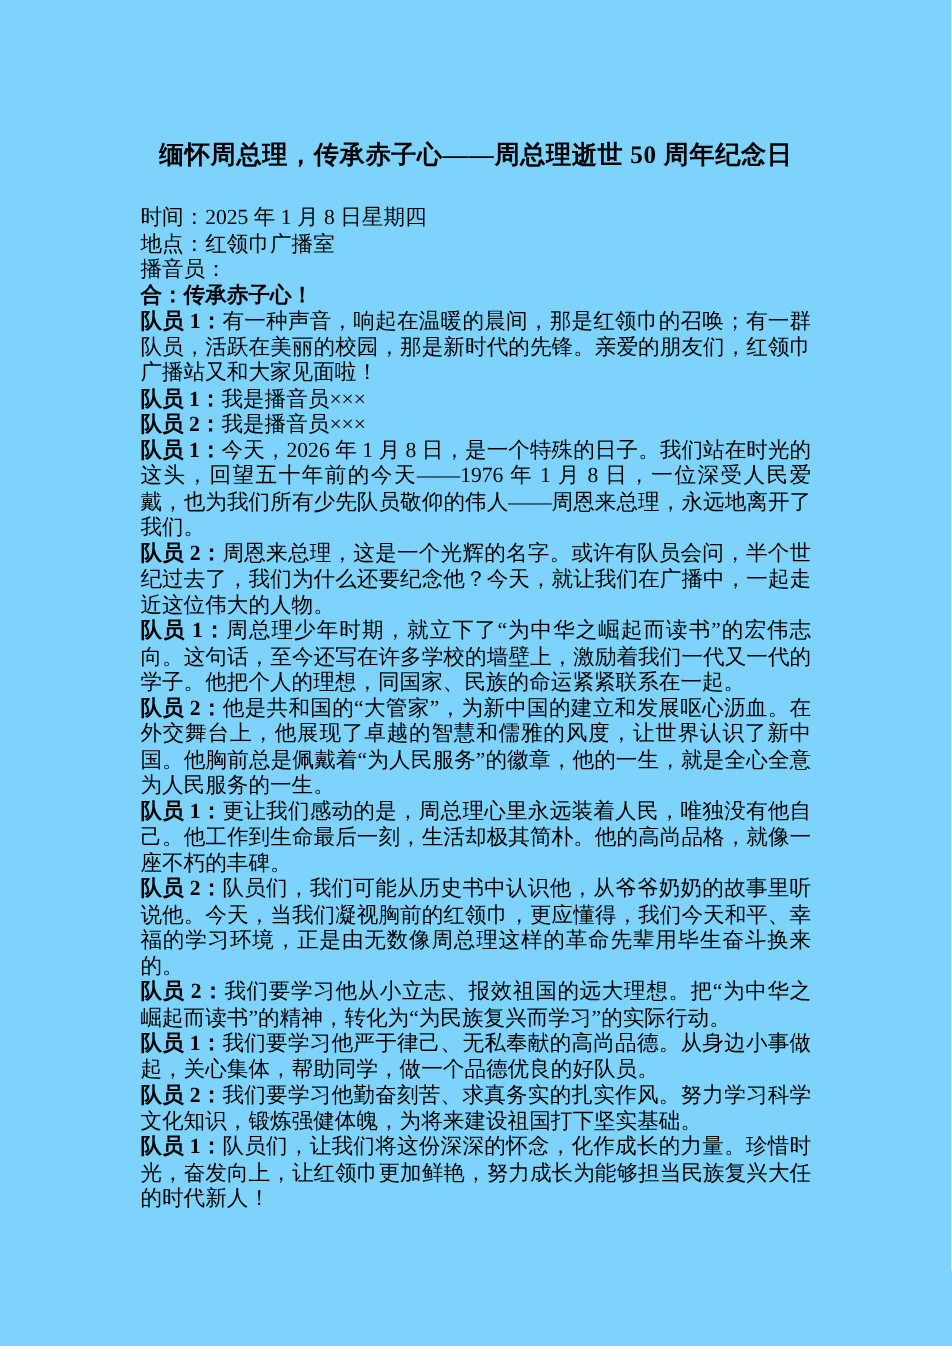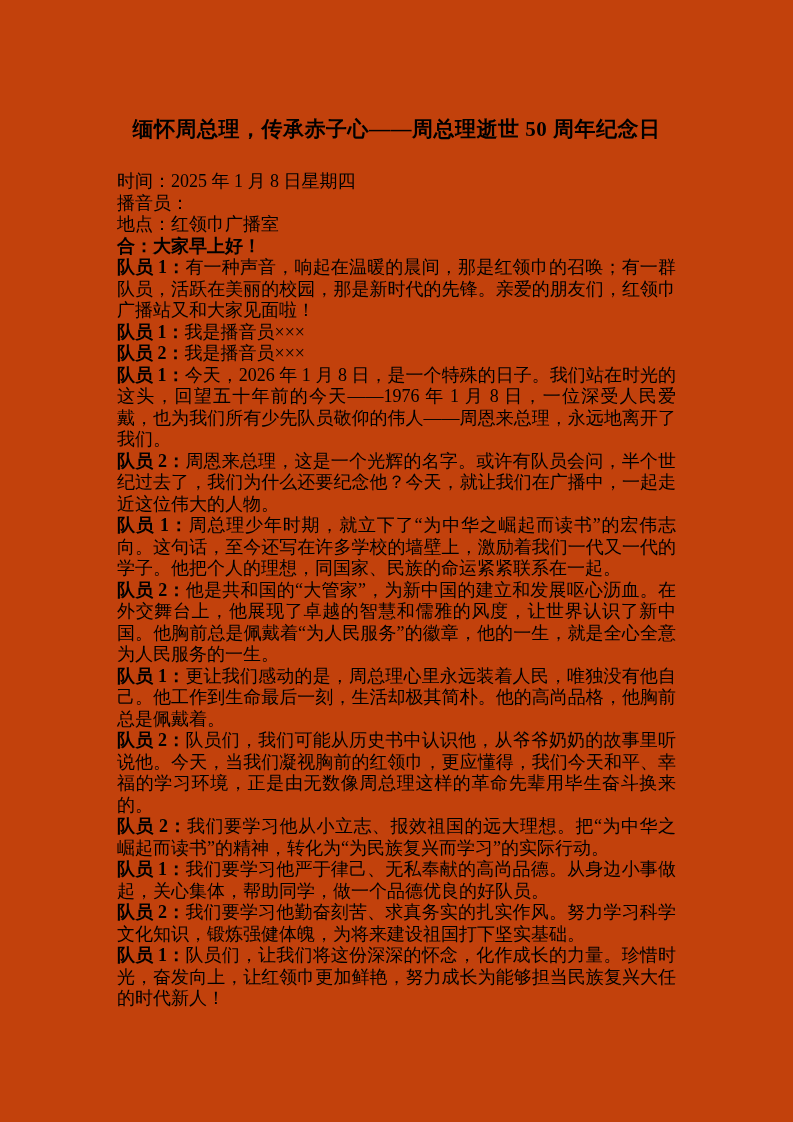--- a/index.html
+++ b/index.html
@@ -1,21 +1,21 @@
 <!DOCTYPE html>
 <html lang="zh"><head>
 <meta charset="utf-8">
 <style>
   html, body { margin: 0; padding: 0; background: #ffffff; }
   .page {
     position: relative;
     width: 793px;
     height: 1122px;
     margin: 0 auto;
-    background: #c2410c;
+    background: #7dd3fc;
     color: #000000;
     font-family: "Liberation Serif", "DejaVu Serif", serif;
     overflow: hidden;
     box-sizing: border-box;
   }
   .content {
     padding: 114px 117px 0 117px;
     box-sizing: border-box;
   }
   .doc-title {
@@ -39,32 +39,32 @@
 </style>
 </head>
 <body>
 
 <div class="page">
   <div class="content">
 
     <h1 class="doc-title">缅怀周总理，传承赤子心——周总理逝世 50 周年纪念日</h1>
 
     <p class="line"><span class="spk"></span><span>时间：2025 年 1 月 8 日星期四</span></p>
+    <p class="line"><span class="spk"></span><span>地点：红领巾广播室</span></p>
     <p class="line"><span class="spk"></span><span>播音员：</span></p>
-    <p class="line"><span class="spk"></span><span>地点：红领巾广播室</span></p>
 
-    <p class="line"><span class="spk">合：</span><span class="bold-text">大家早上好！</span></p>
+    <p class="line"><span class="spk">合：</span><span class="bold-text">传承赤子心！</span></p>
     <p class="line"><span class="spk">队员 1：</span><span>有一种声音，响起在温暖的晨间，那是红领巾的召唤；有一群队员，活跃在美丽的校园，那是新时代的先锋。亲爱的朋友们，红领巾广播站又和大家见面啦！</span></p>
     <p class="line"><span class="spk">队员 1：</span><span>我是播音员×××</span></p>
     <p class="line"><span class="spk">队员 2：</span><span>我是播音员×××</span></p>
     <p class="line"><span class="spk">队员 1：</span><span>今天，2026 年 1 月 8 日，是一个特殊的日子。我们站在时光的这头，回望五十年前的今天——1976 年 1 月 8 日，一位深受人民爱戴，也为我们所有少先队员敬仰的伟人——周恩来总理，永远地离开了我们。</span></p>
     <p class="line"><span class="spk">队员 2：</span><span>周恩来总理，这是一个光辉的名字。或许有队员会问，半个世纪过去了，我们为什么还要纪念他？今天，就让我们在广播中，一起走近这位伟大的人物。</span></p>
     <p class="line"><span class="spk">队员 1：</span><span>周总理少年时期，就立下了“为中华之崛起而读书”的宏伟志向。这句话，至今还写在许多学校的墙壁上，激励着我们一代又一代的学子。他把个人的理想，同国家、民族的命运紧紧联系在一起。</span></p>
     <p class="line"><span class="spk">队员 2：</span><span>他是共和国的“大管家”，为新中国的建立和发展呕心沥血。在外交舞台上，他展现了卓越的智慧和儒雅的风度，让世界认识了新中国。他胸前总是佩戴着“为人民服务”的徽章，他的一生，就是全心全意为人民服务的一生。</span></p>
-    <p class="line"><span class="spk">队员 1：</span><span>更让我们感动的是，周总理心里永远装着人民，唯独没有他自己。他工作到生命最后一刻，生活却极其简朴。他的高尚品格，他胸前总是佩戴着。</span></p>
+    <p class="line"><span class="spk">队员 1：</span><span>更让我们感动的是，周总理心里永远装着人民，唯独没有他自己。他工作到生命最后一刻，生活却极其简朴。他的高尚品格，就像一座不朽的丰碑。</span></p>
     <p class="line"><span class="spk">队员 2：</span><span>队员们，我们可能从历史书中认识他，从爷爷奶奶的故事里听说他。今天，当我们凝视胸前的红领巾，更应懂得，我们今天和平、幸福的学习环境，正是由无数像周总理这样的革命先辈用毕生奋斗换来的。</span></p>
     <p class="line"><span class="spk">队员 2：</span><span>我们要学习他从小立志、报效祖国的远大理想。把“为中华之崛起而读书”的精神，转化为“为民族复兴而学习”的实际行动。</span></p>
     <p class="line"><span class="spk">队员 1：</span><span>我们要学习他严于律己、无私奉献的高尚品德。从身边小事做起，关心集体，帮助同学，做一个品德优良的好队员。</span></p>
     <p class="line"><span class="spk">队员 2：</span><span>我们要学习他勤奋刻苦、求真务实的扎实作风。努力学习科学文化知识，锻炼强健体魄，为将来建设祖国打下坚实基础。</span></p>
     <p class="line"><span class="spk">队员 1：</span><span>队员们，让我们将这份深深的怀念，化作成长的力量。珍惜时光，奋发向上，让红领巾更加鲜艳，努力成长为能够担当民族复兴大任的时代新人！</span></p>
 
   </div>
 </div>
 
 </body></html>

